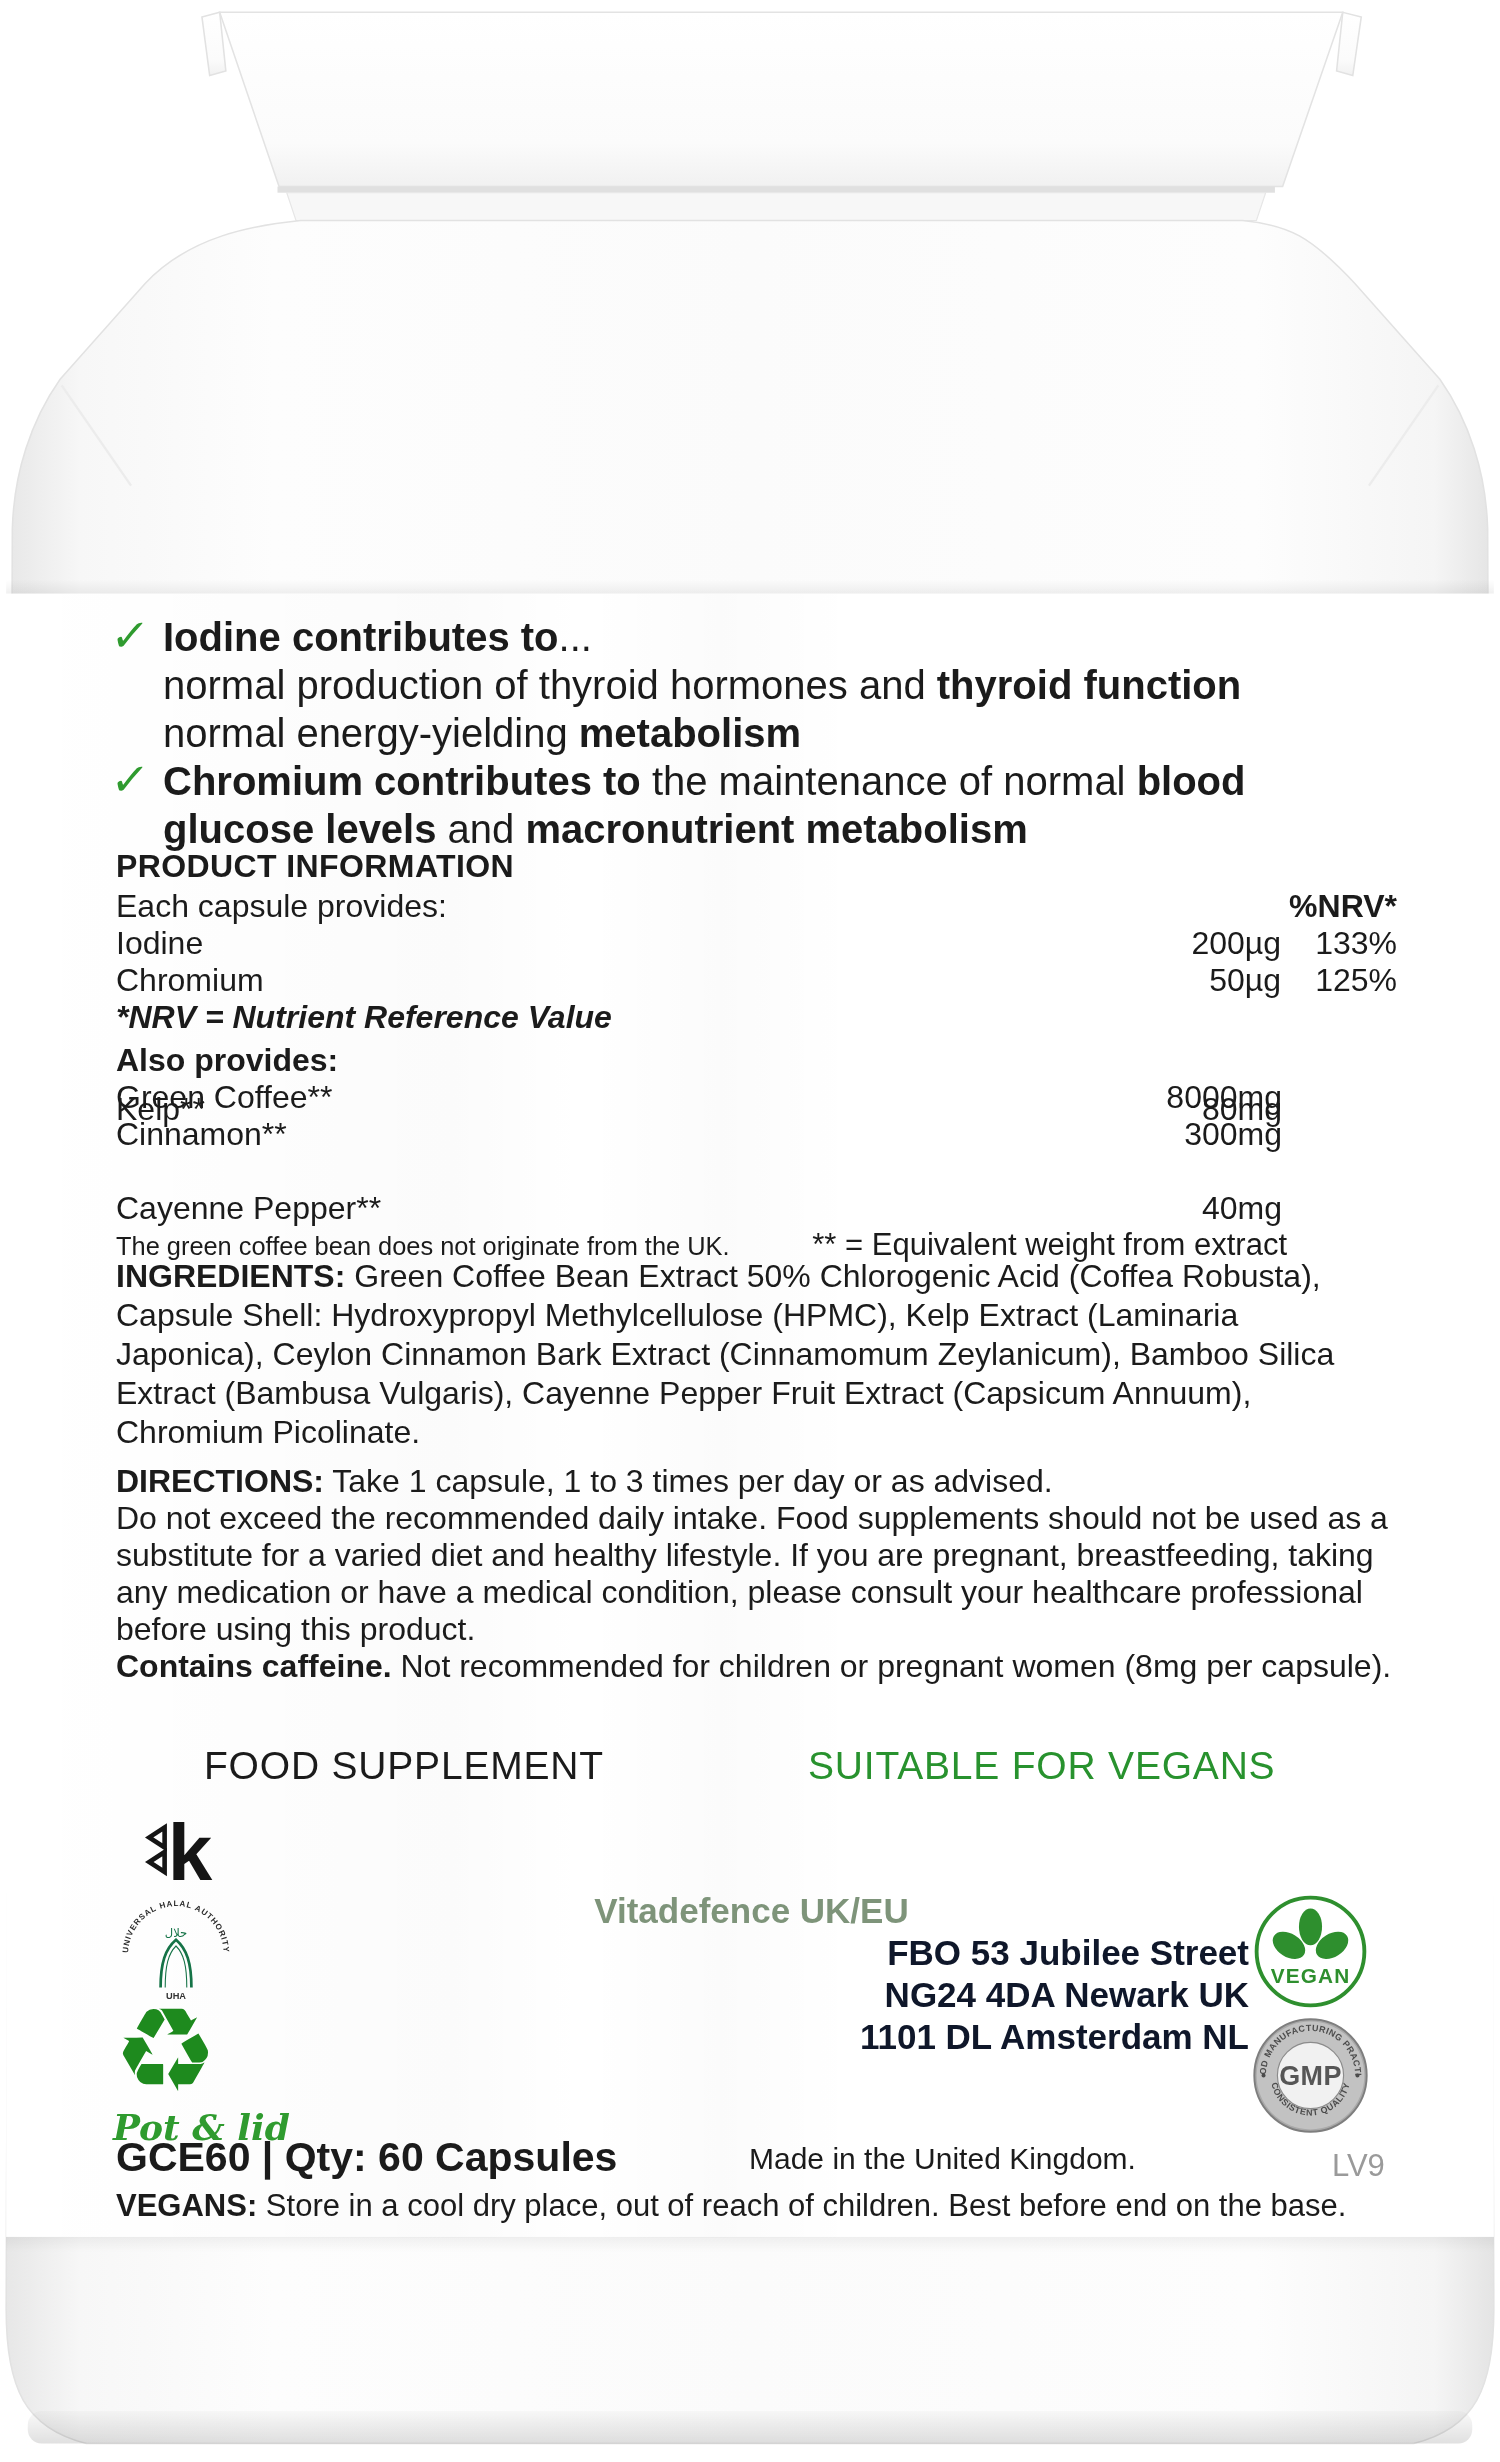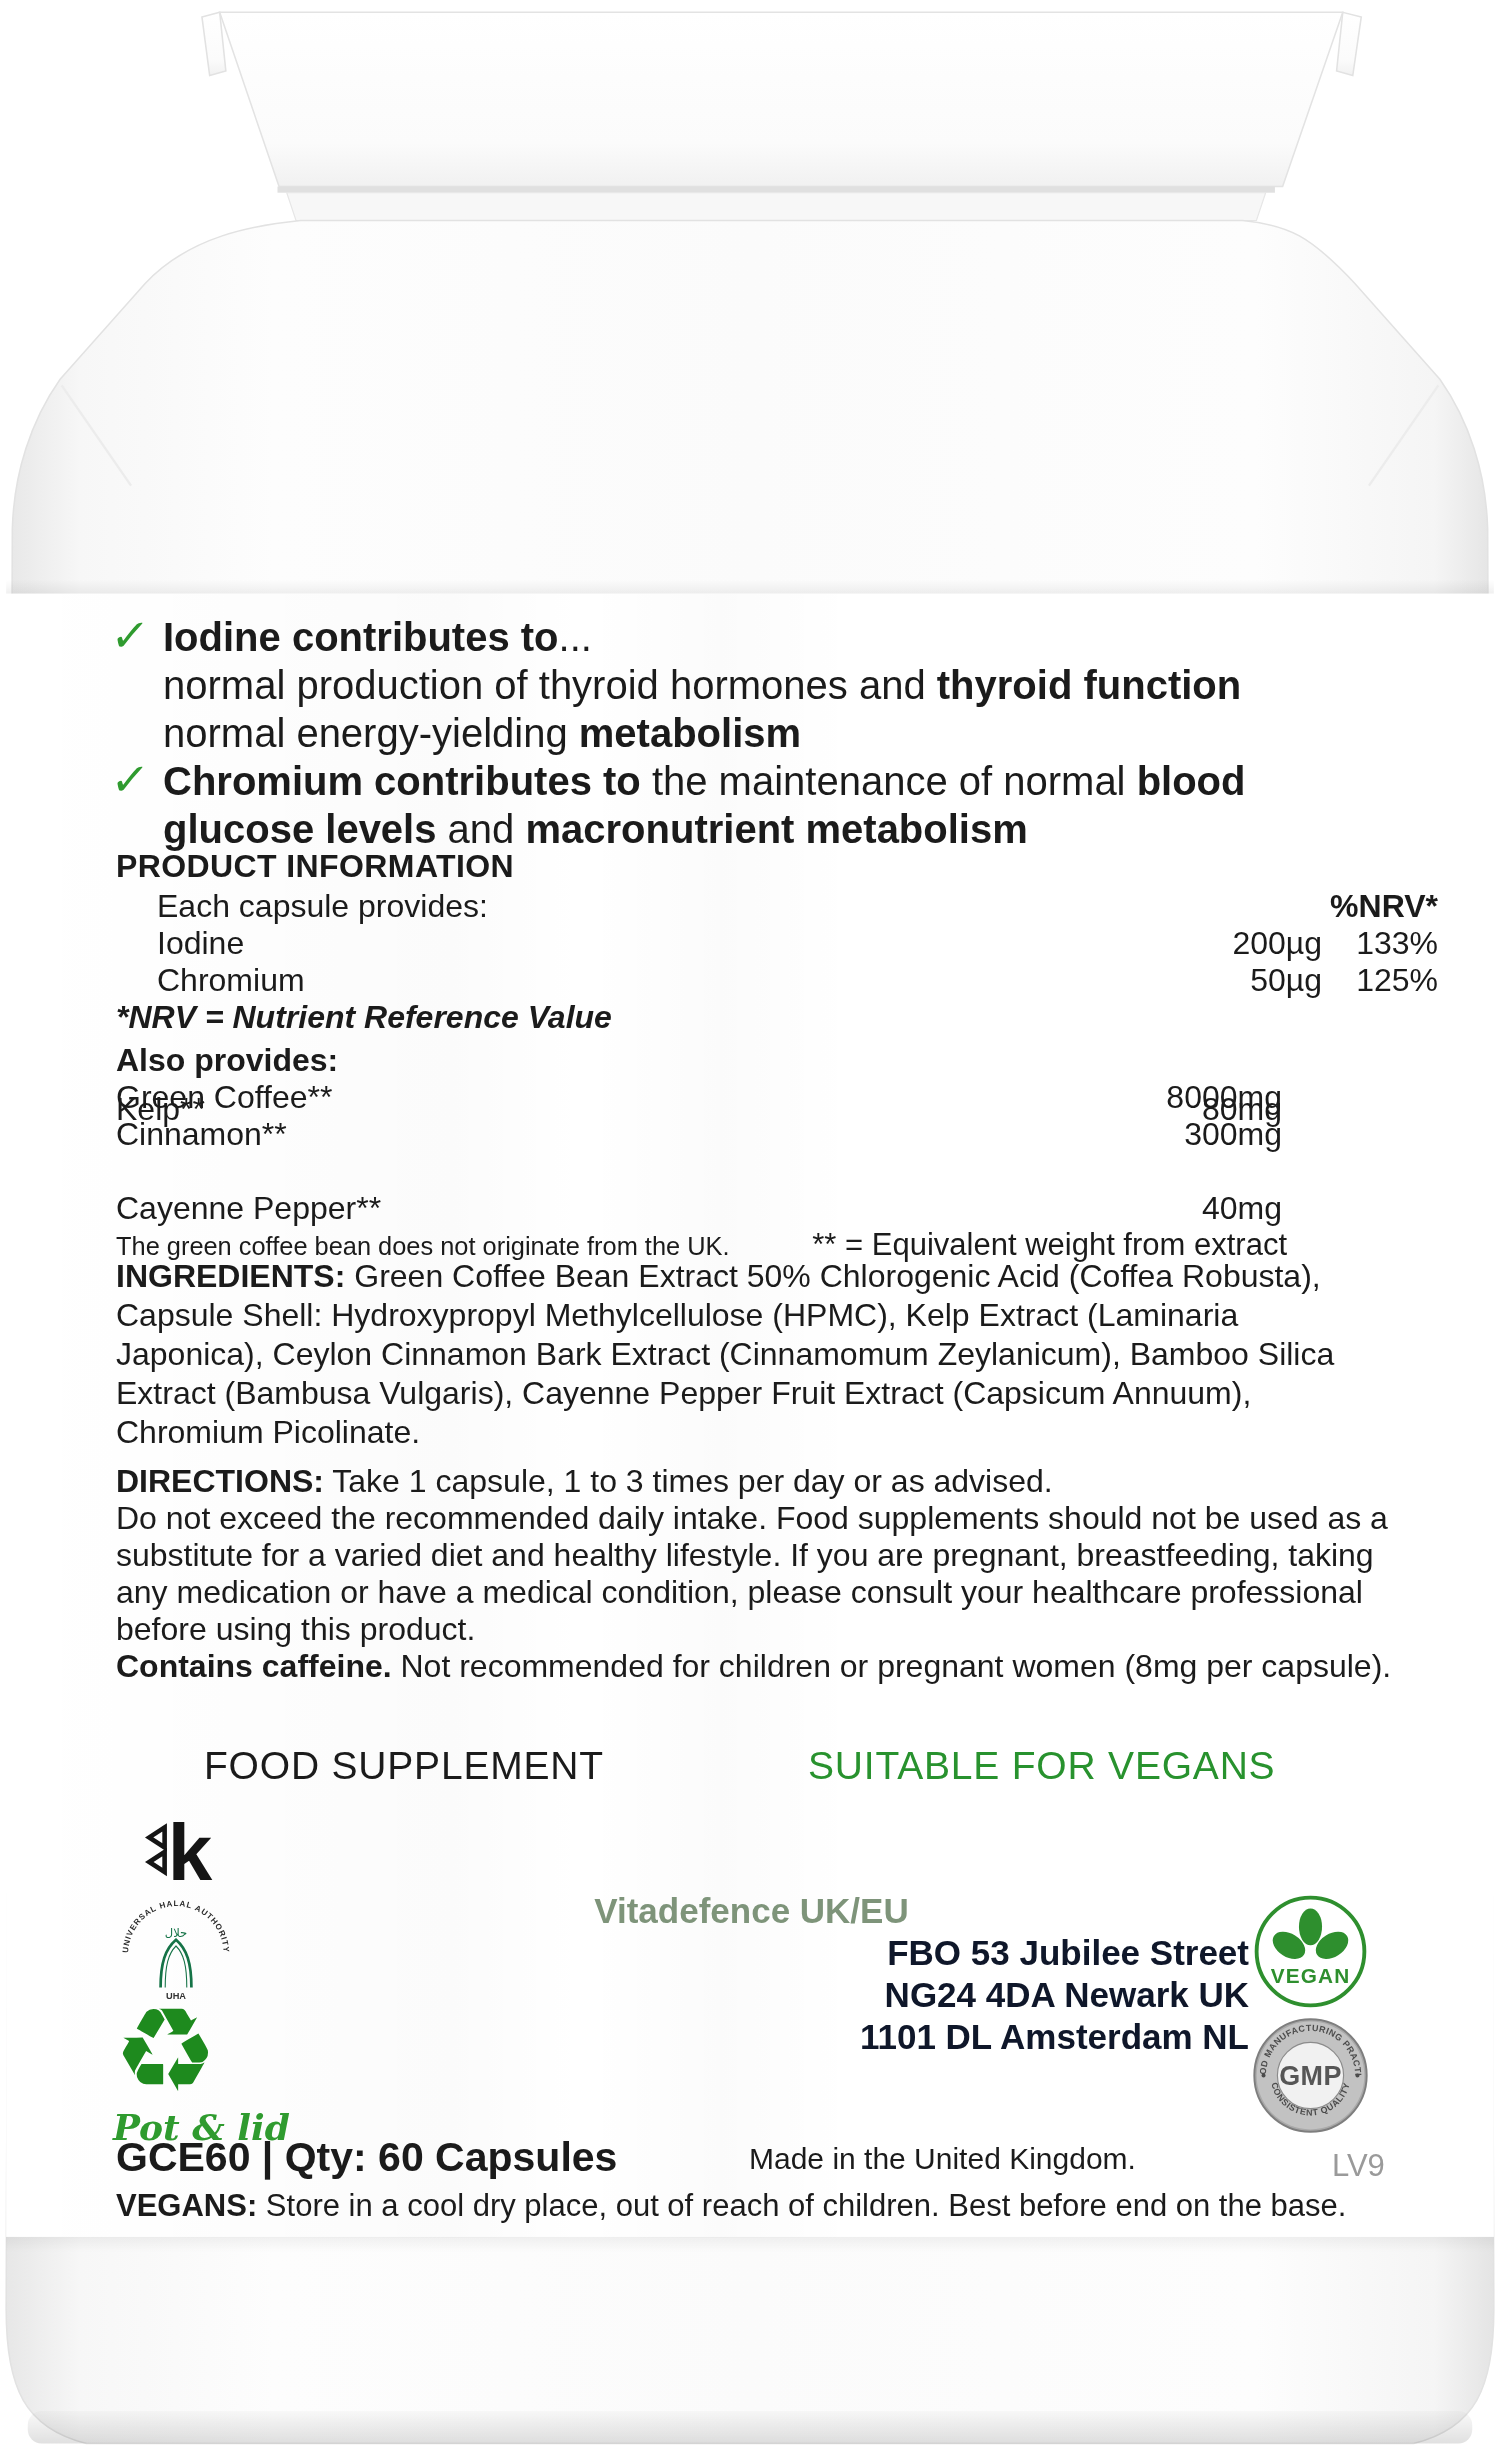--- a/index.html
+++ b/index.html
@@ -14,21 +14,21 @@
 
   
   .claims{position:absolute;left:163px;top:613px;width:1249px;}
   .claim-line{position:relative;height:48px;line-height:48px;font-size:40px;white-space:nowrap;}
   .claim-line .bold{font-weight:bold;}
   .checkmark{position:absolute;left:-52px;top:-1.5px;font-size:45px;font-weight:bold;
     color:#2f9b2f;font-family:"DejaVu Sans", sans-serif;transform:skewX(-6deg);}
 
   
   .pi-heading{position:absolute;left:116px;top:848px;font-size:32px;font-weight:bold;letter-spacing:0.4px;}
-  .pi-row{position:absolute;left:116px;width:1281px;display:flex;align-items:flex-start;font-size:32px;margin-left:41px;}
+  .pi-row{position:absolute;left:116px;width:1281px;display:flex;align-items:flex-start;font-size:32px;}
   .pi-row .name{flex:1;}
   .pi-row .amt{width:146px;text-align:right;}
   .pi-row .nrv{width:116px;text-align:right;}
   .pi-row .nrv-head{width:116px;text-align:right;font-weight:bold;}
   .row-provides{top:888px;}
   .row-iodine{top:925px;}
   .row-chromium{top:962px;}
   .pi-nrvnote{position:absolute;left:116px;top:999px;font-size:32px;font-weight:bold;font-style:italic;}
   .pi-also{position:absolute;left:116px;top:1042px;font-size:32px;font-weight:bold;}
   .also-row{position:absolute;left:116px;width:1166px;display:flex;align-items:baseline;font-size:32px;}

